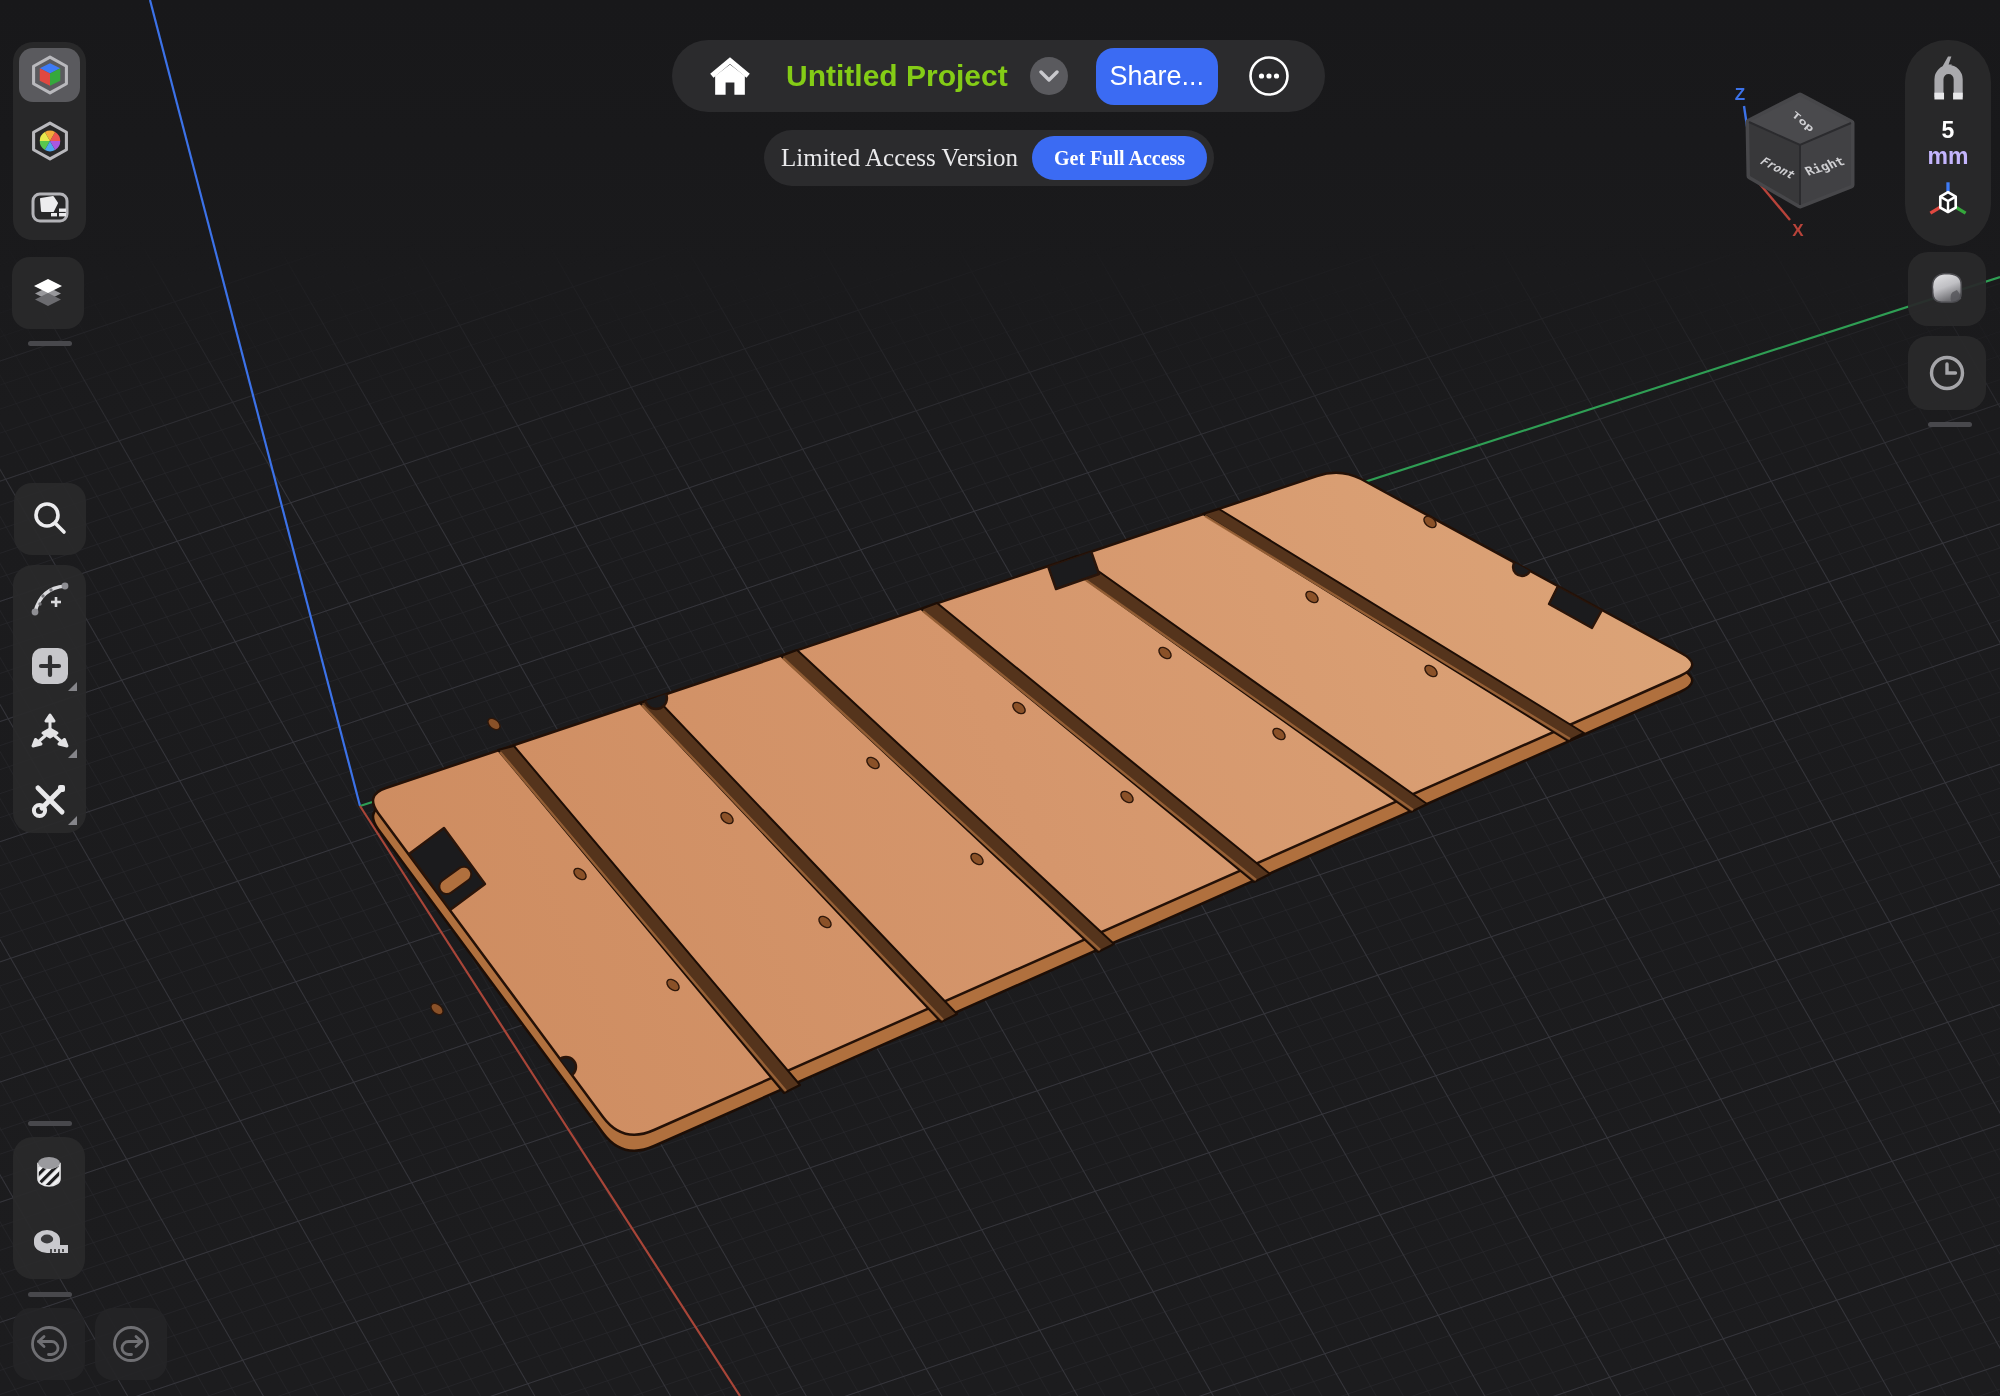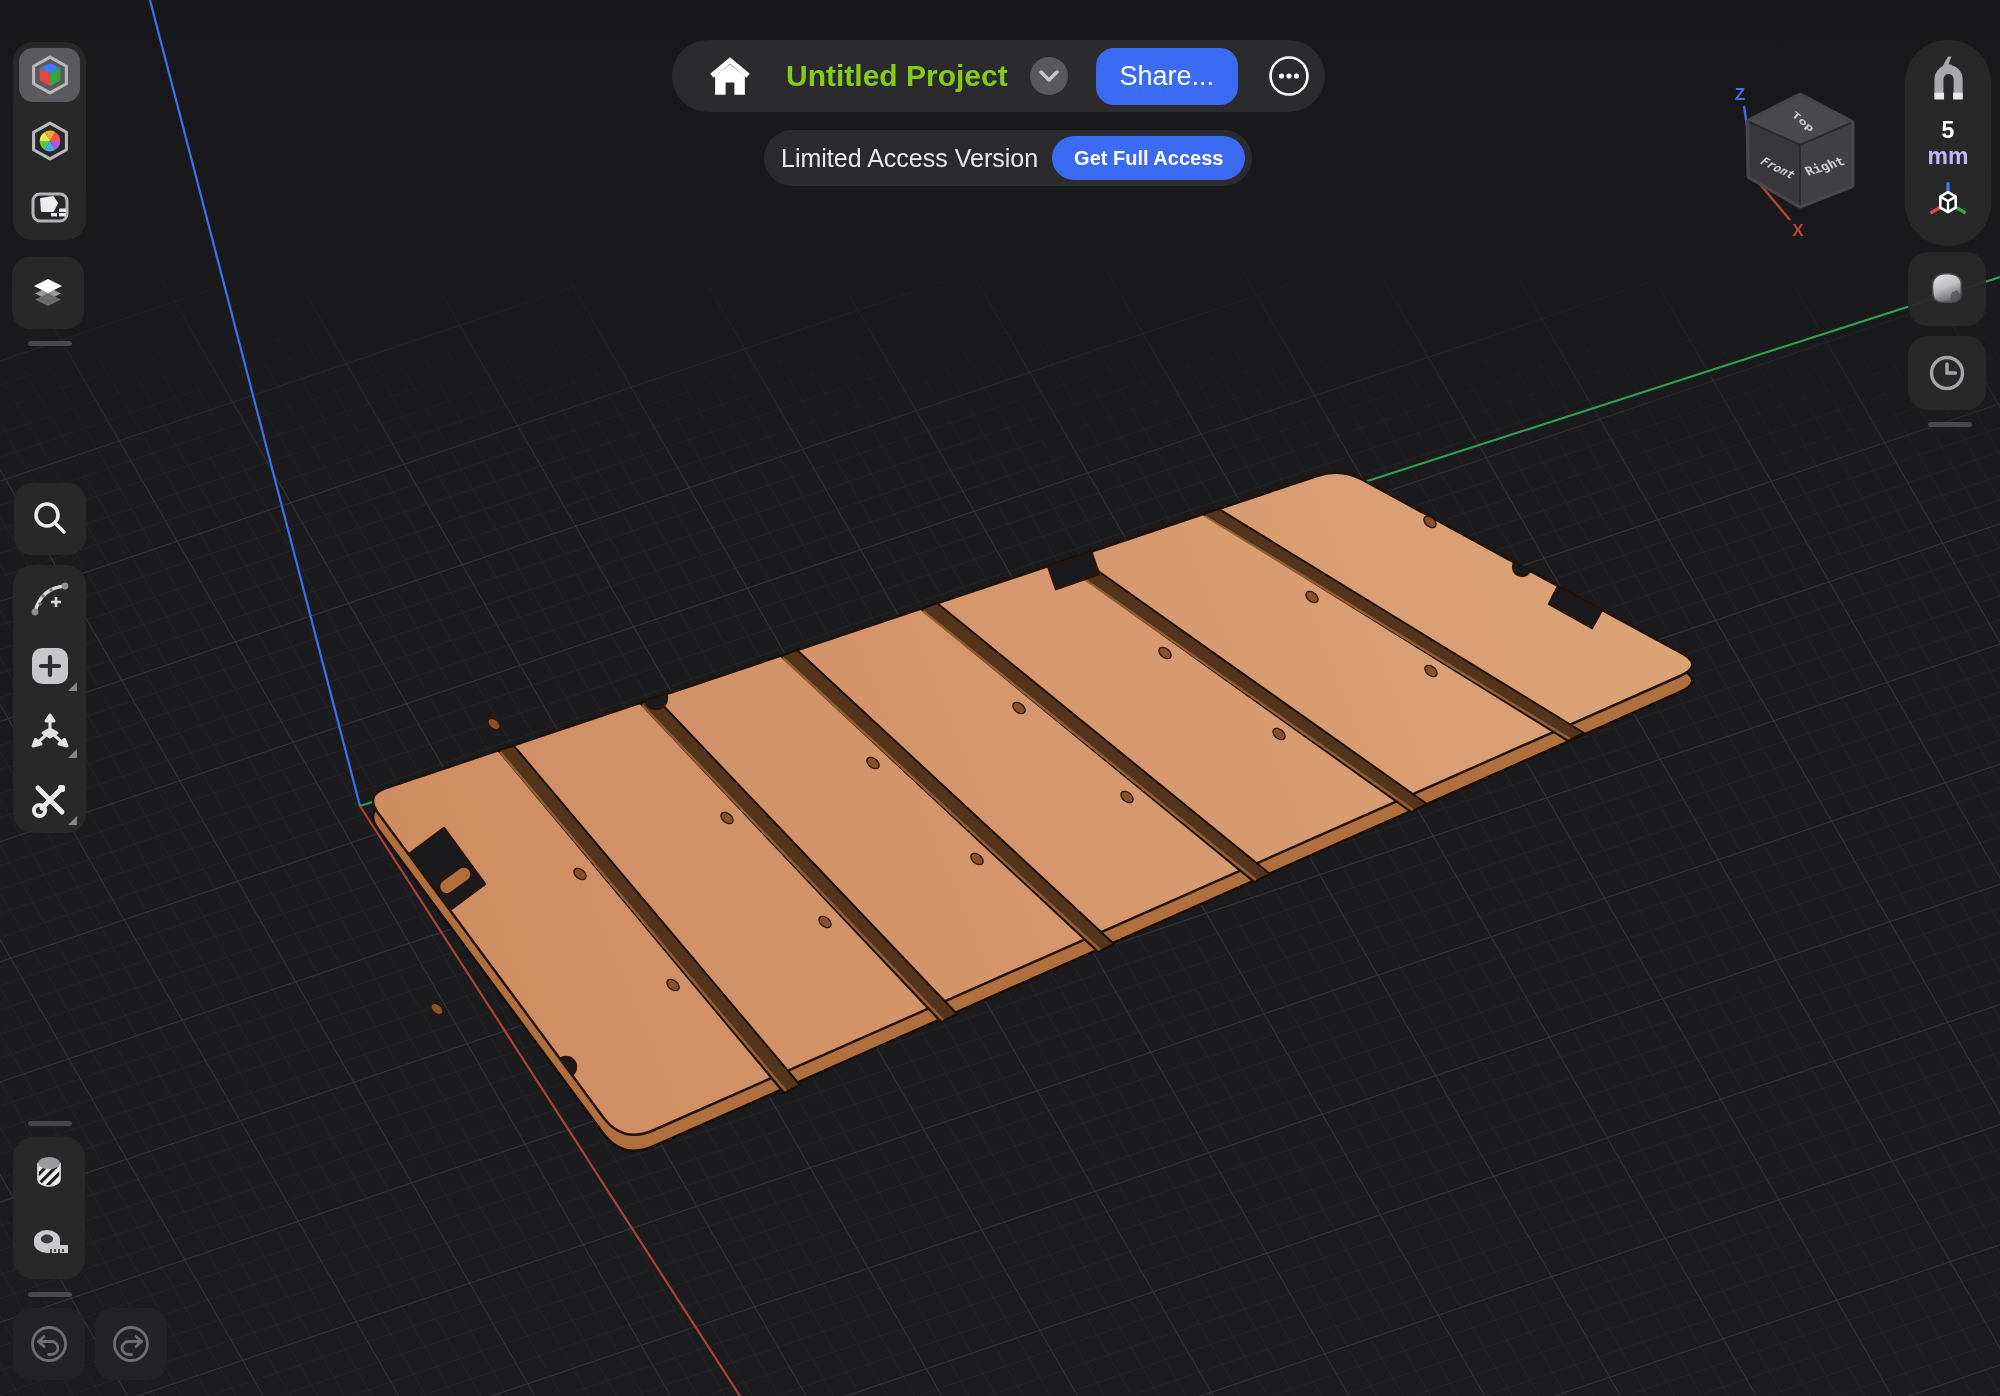--- a/index.html
+++ b/index.html
@@ -15,27 +15,27 @@
   .handle{position:absolute;width:44px;height:5px;border-radius:3px;background:#48484C;}
   .cell{position:relative;width:73px;height:66px;display:flex;align-items:center;justify-content:center;}
   .cell .subtri{position:absolute;right:9px;bottom:8px;width:0;height:0;
         border-left:9px solid transparent;border-bottom:9px solid #85858A;}
   
   #topbar{position:absolute;left:672px;top:40px;width:653px;height:72px;border-radius:36px;
           background:rgba(44,44,46,.95);display:flex;align-items:center;}
   #topbar .title{font-size:30px;font-weight:700;color:#84cc16;margin-left:34px;white-space:nowrap;}
   #chevBtn{width:38px;height:38px;border-radius:50%;background:#5A5A5E;margin-left:22px;
            display:flex;align-items:center;justify-content:center;}
-  #shareBtn{margin-left:28px;width:142px;height:57px;border-radius:18px;background:#3B6BF3;
+  #shareBtn{margin-left:28px;width:122px;height:57px;border-radius:18px;background:#3B6BF3;
             display:flex;align-items:center;justify-content:center;
             color:#fff;font-size:27px;font-weight:500;}
   #moreBtn{margin-left:30px;width:42px;height:42px;display:flex;align-items:center;justify-content:center;}
   
   #banner{position:absolute;left:764px;top:130px;height:56px;border-radius:28px;
-          background:rgba(44,44,46,.95);display:flex;align-items:center;padding:0 7px 0 17px;}
+          background:rgba(44,44,46,.95);display:flex;align-items:center;padding:0 7px 0 17px;font-family:Liberation Serif, serif;}
   #banner .msg{color:#E9E9EB;font-size:25px;}
   #ctaBtn{margin-left:14px;height:44px;border-radius:22px;background:#3B6BF3;color:#fff;
           font-size:20px;font-weight:700;display:flex;align-items:center;padding:0 22px;}
   
   #snapPanel{position:absolute;left:1905px;top:40px;width:86px;height:206px;border-radius:42px;
              background:rgba(41,41,43,.94);display:flex;flex-direction:column;align-items:center;}
   #snapPanel .val{color:#FFF;font-size:23px;font-weight:600;line-height:25px;margin-top:14px;text-align:center;}
   #snapPanel .unit{color:#c4b5fd;font-size:23px;font-weight:600;line-height:26px;text-align:center;}
   .vc-label{font-weight:700;fill:#CFCFD2;font-size:14.5px;font-family:"DejaVu Sans Mono","Liberation Mono",monospace;}
   .ax-label{font-size:17px;font-weight:600;font-family:"Liberation Sans",sans-serif;}

